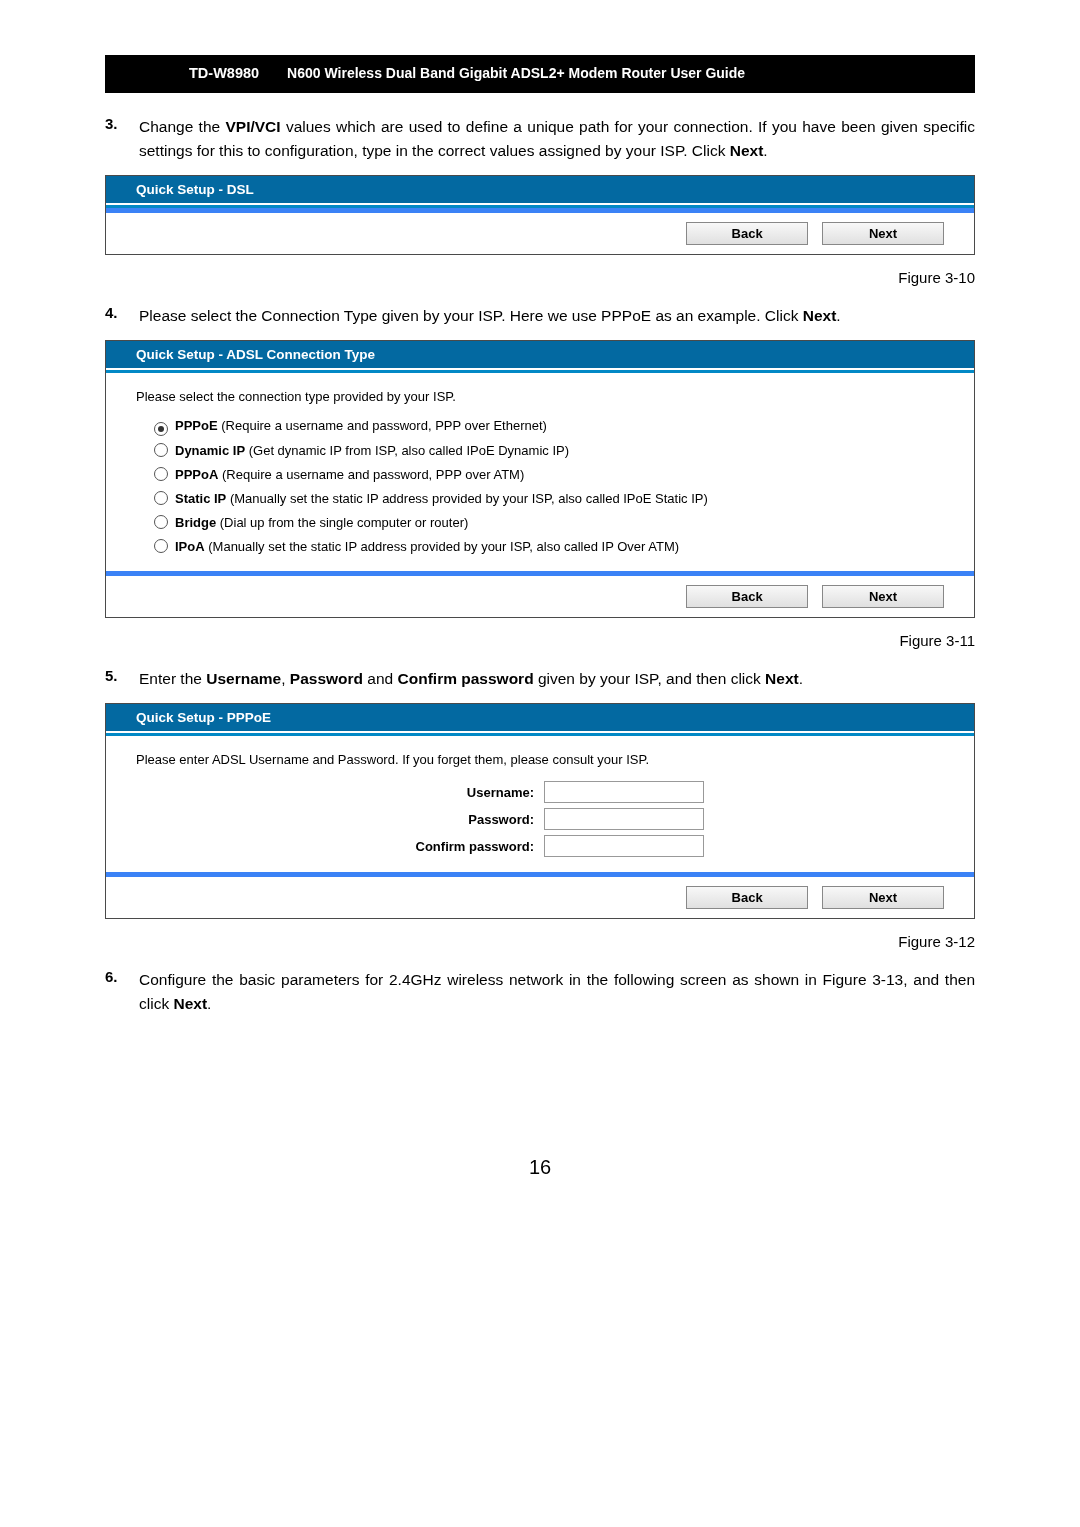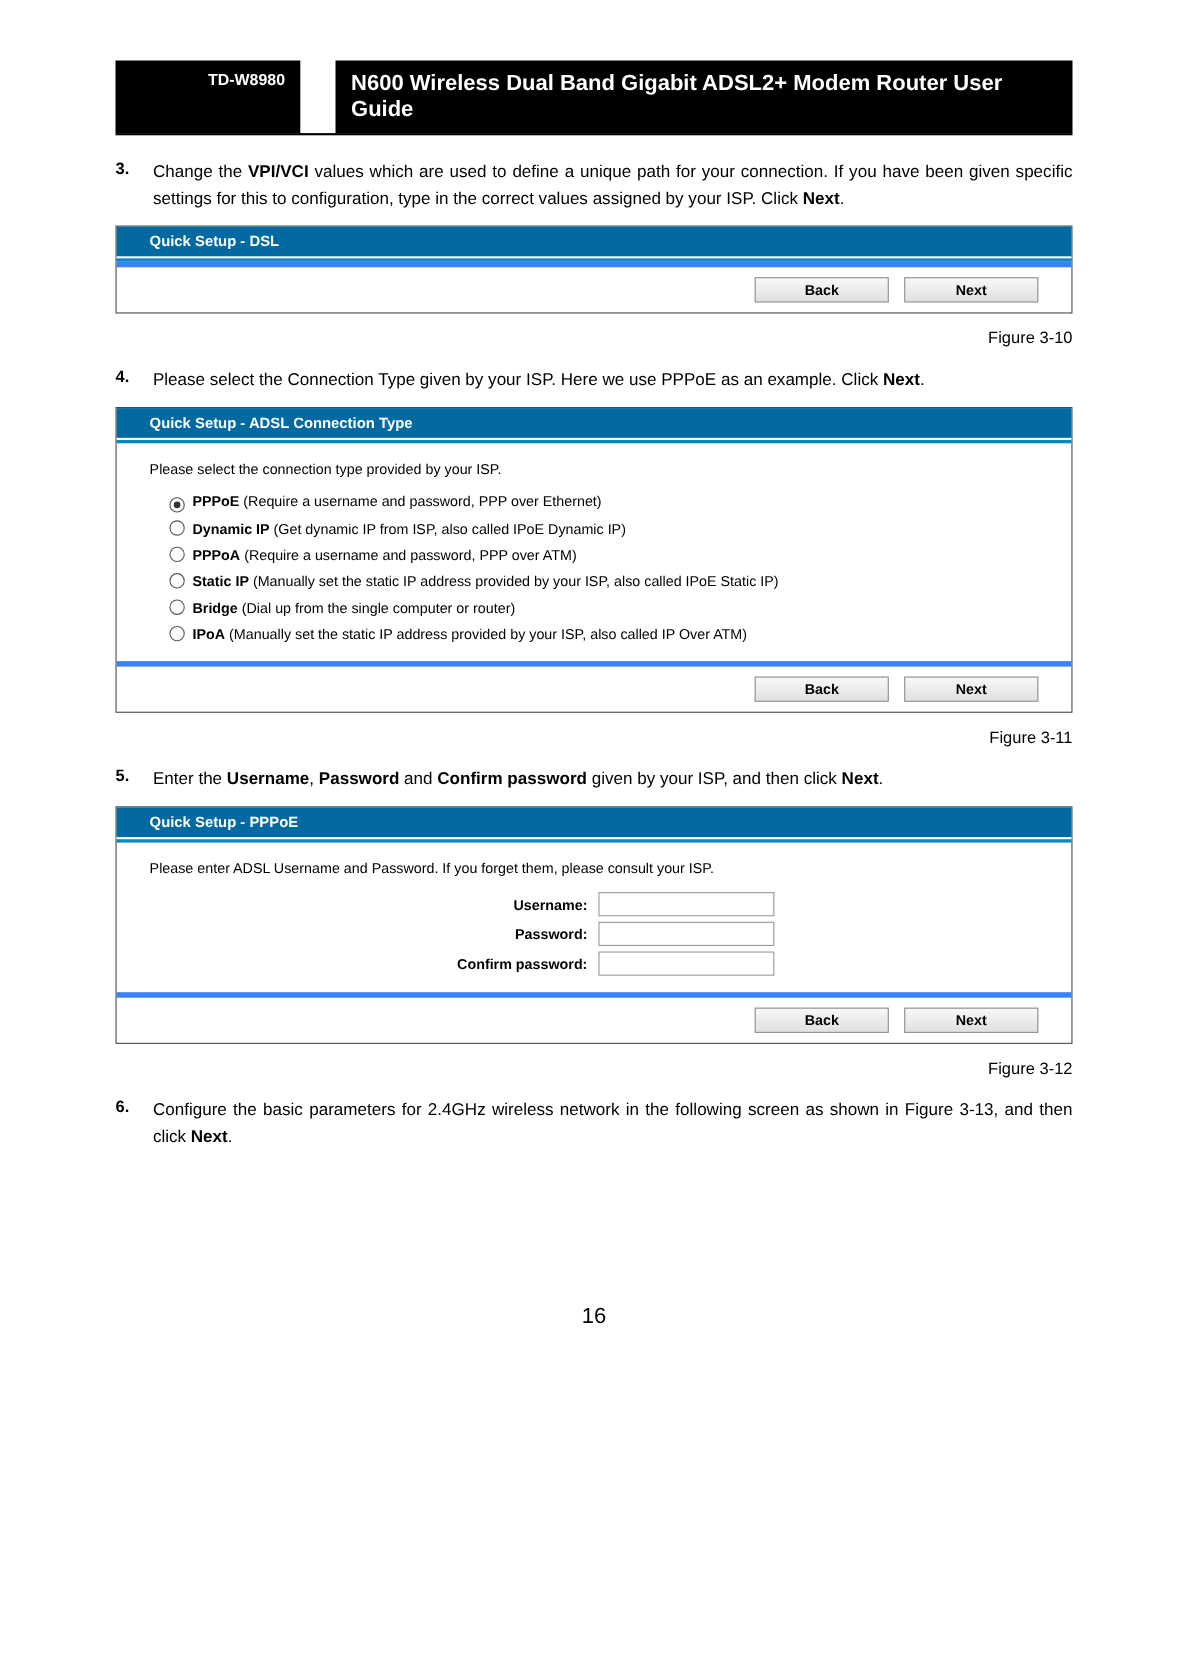--- a/index.html
+++ b/index.html
@@ -11,36 +11,35 @@
     color: #000;
     width: 1080px;
   }
   .page {
     padding: 55px 105px 60px 105px;
   }
   .header-row {
     display: flex;
     margin-bottom: 22px;
     border-bottom: 2px solid #000;
-    gap: 32px;
   }
   .header-left {
     background: #000;
     color: #fff;
     font-weight: bold;
     padding: 10px 14px 10px 84px;
     font-size: 14.5px;
     white-space: nowrap;
   }
   .header-right {
     background: #000;
     color: #fff;
     font-weight: bold;
     padding: 10px 14px;
-    font-size: 20px;
+    font-size: 14px;
     flex: 1;
   }
   .step-list {
     list-style: none;
     padding: 0;
     margin: 0;
   }
   .step {
     display: flex;
     margin-bottom: 5px;

